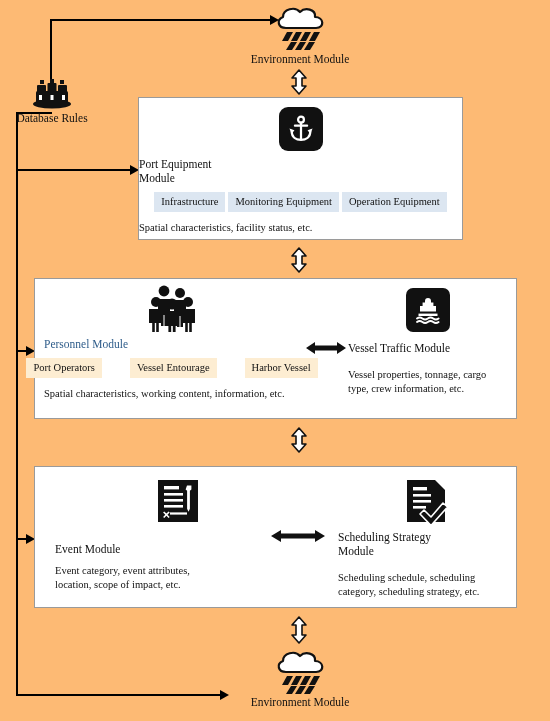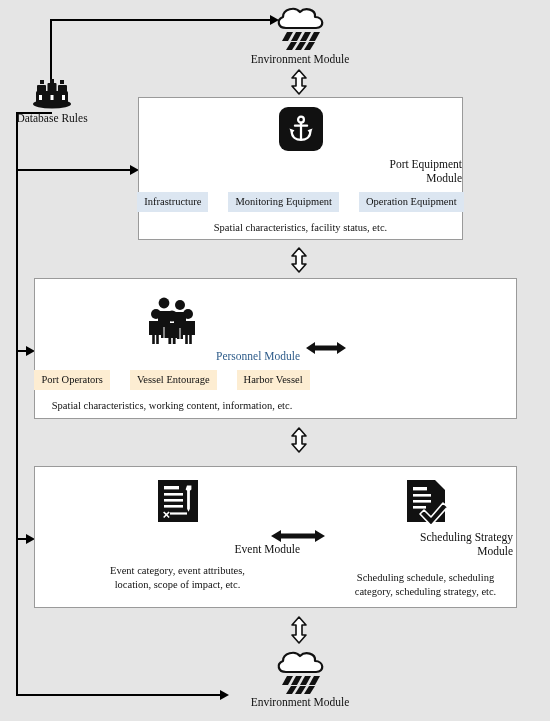--- a/index.html
+++ b/index.html
@@ -6,43 +6,42 @@
   body{
     font-family:"Liberation Serif", serif;
     color:#000;
     -webkit-font-smoothing:antialiased;
   }
   #canvas{
     position:relative;
     width:550px;
     height:721px;
     overflow:hidden;
-    background:#e5e5e5;
+    background:#fdba74;
   }
   .abs{position:absolute;}
 
   
   .lbl{
     font-size:11.5px;
     line-height:14px;
     text-align:center;
     color:#111;
     white-space:nowrap;
   }
   .modtitle{
     font-size:11.5px;
     line-height:14px;
-    text-align:right;
+    text-align:left;
     color:#111;
   }
   .modtitle.blue{color:#2e5c8a;}
   .desc{
     font-size:10.5px;
     line-height:13.5px;
-    text-align:center;
     color:#111;
   }
 
   
   .frame{
     border:1px solid #9a9a9a;
     background:#fff;
     box-sizing:border-box;
   }
 
@@ -165,39 +164,39 @@
             <path d="M3.6 15.5 L9 17.2 L6.2 21 Z"></path>
             <path d="M28.4 15.5 L23 17.2 L25.8 21 Z"></path>
           </g>
         </svg>
       </div>
     </div>
 
     <div class="modtitle" style="margin-top:6px;">Port Equipment</div>
     <div class="modtitle">Module</div>
 
-    <div class="tagrow" style="margin-top:7px;gap:20px;">
+    <div class="tagrow" style="margin-top:7px;gap:3px;">
       <div class="tag blue">Infrastructure</div>
       <div class="tag blue">Monitoring Equipment</div>
       <div class="tag blue">Operation Equipment</div>
     </div>
 
     <div class="desc" style="margin-top:9px;">Spatial characteristics, facility status, etc.</div>
   </div>
 
   <div class="abs varrow" style="left:288px;top:247px;">
     <svg width="22" height="26" viewBox="0 0 22 26">
       <path d="M11 1 L18 9 L14 9 L14 17 L18 17 L11 25 L4 17 L8 17 L8 9 L4 9 Z" fill="#fff" stroke="#111" stroke-width="1.6" stroke-linejoin="round"></path>
     </svg>
   </div>
 
   <div class="abs frame" style="left:34px;top:278px;width:483px;height:141px;">
   </div>
 
-  <div class="abs" style="left:44px;top:296px;width:256px;">
+  <div class="abs" style="left:44px;top:284px;width:256px;">
     <div style="display:flex;justify-content:center;">
       <div class="plainicon">
         <svg width="54" height="48" viewBox="0 0 54 48">
           <g fill="#111">
             <circle cx="19" cy="7" r="5.4"></circle>
             <circle cx="35" cy="9" r="5"></circle>
             <circle cx="11" cy="18" r="5"></circle>
             <circle cx="27" cy="20" r="5.6"></circle>
             <circle cx="43" cy="18" r="5"></circle>
             <path d="M13 15 h12 v13 h-3 v14 h-2.5 v-11 h-1 v11 h-2.5 v-14 h-3 z"></path>
@@ -205,35 +204,56 @@
             <path d="M4 25 h13 v14 h-3.2 v9 h-2.6 v-9 h-1.4 v9 h-2.6 v-9 h-3.2 z"></path>
             <path d="M20 27 h14 v15 h-3.4 v6 h-2.8 v-6 h-1.6 v6 h-2.8 v-6 h-3.4 z"></path>
             <path d="M37 25 h13 v14 h-3.2 v9 h-2.6 v-9 h-1.4 v9 h-2.6 v-9 h-3.2 z"></path>
           </g>
         </svg>
       </div>
     </div>
 
     <div class="modtitle blue" style="margin-top:5px;">Personnel Module</div>
 
-    <div class="tagrow" style="margin-top:7px;gap:20px;">
+    <div class="tagrow" style="margin-top:7px;gap:28px;">
       <div class="tag cream">Port Operators</div>
       <div class="tag cream">Vessel Entourage</div>
       <div class="tag cream">Harbor Vessel</div>
     </div>
 
     <div class="desc" style="margin-top:9px;">Spatial characteristics, working content, information, etc.</div>
   </div>
 
   <div class="abs harrow" style="left:305px;top:340px;">
     <svg width="42" height="16" viewBox="0 0 42 16">
       <path d="M1 8 L10 2 L10 5.6 L32 5.6 L32 2 L41 8 L32 14 L32 10.4 L10 10.4 L10 14 Z" fill="#111"></path>
     </svg>
   </div>
 
+  <div class="abs" style="left:348px;top:288px;width:160px;">
+    <div style="display:flex;justify-content:center;">
+      <div class="tile" style="border-radius:7px;">
+        <svg width="32" height="32" viewBox="0 0 32 32">
+          <g fill="#fff">
+            <path d="M16 4 c-2 0 -3 1.3 -3 3 l0 1.6 -2.4 0 0 3.4 -2.6 0 0 5.6 16 0 0 -5.6 -2.6 0 0 -3.4 -2.4 0 0 -1.6 c0 -1.7 -1 -3 -3 -3 z"></path>
+            <path d="M6.5 19.6 h19 v2.4 h-19 z"></path>
+          </g>
+          <g fill="none" stroke="#fff" stroke-width="1.9" stroke-linecap="round">
+            <path d="M5 24.5 q2.7 -2 5.4 0 q2.7 2 5.4 0 q2.7 -2 5.4 0 q2.7 2 5.4 0"></path>
+            <path d="M5 28 q2.7 -2 5.4 0 q2.7 2 5.4 0 q2.7 -2 5.4 0 q2.7 2 5.4 0"></path>
+          </g>
+        </svg>
+      </div>
+    </div>
+
+    <div class="modtitle" style="margin-top:9px;">Vessel Traffic Module</div>
+
+    <div class="desc" style="margin-top:13px;">Vessel properties, tonnage, cargo</div>
+    <div class="desc">type, crew information, etc.</div>
+  </div>
 
   <div class="abs varrow" style="left:288px;top:427px;">
     <svg width="22" height="26" viewBox="0 0 22 26">
       <path d="M11 1 L18 9 L14 9 L14 17 L18 17 L11 25 L4 17 L8 17 L8 9 L4 9 Z" fill="#fff" stroke="#111" stroke-width="1.6" stroke-linejoin="round"></path>
     </svg>
   </div>
 
   <div class="abs frame" style="left:34px;top:466px;width:483px;height:142px;">
   </div>
 

